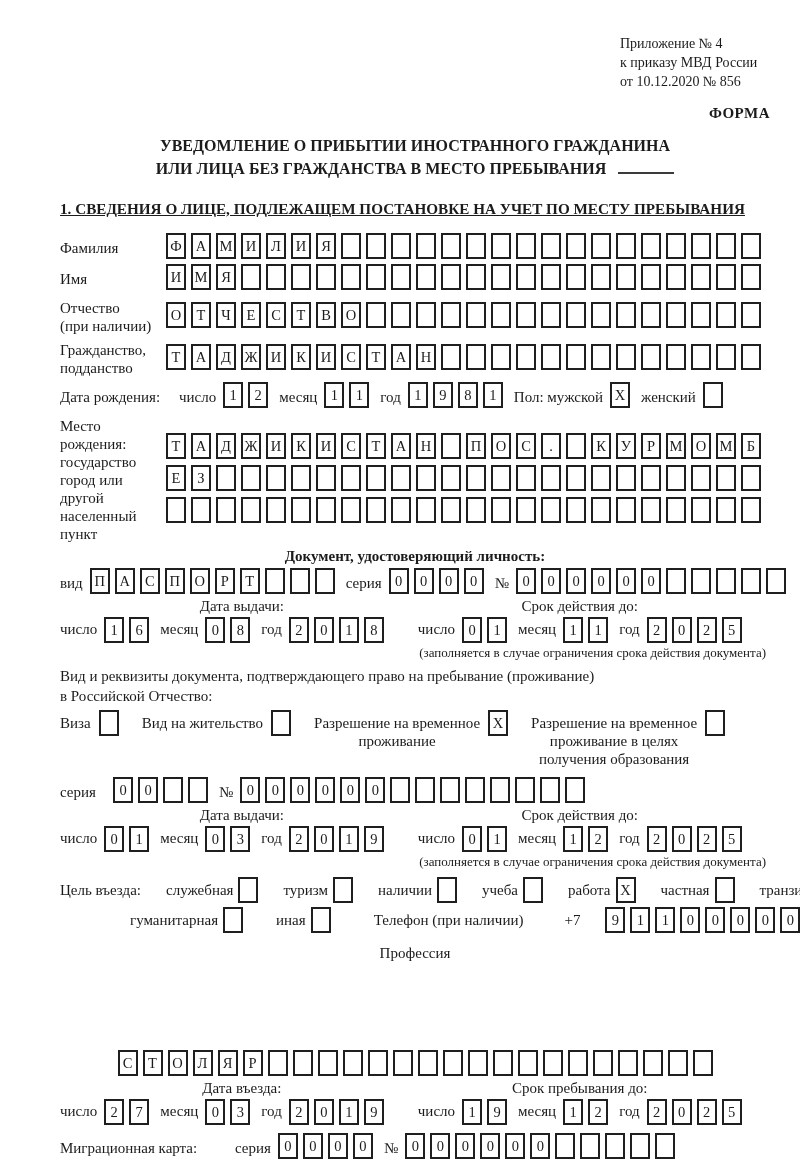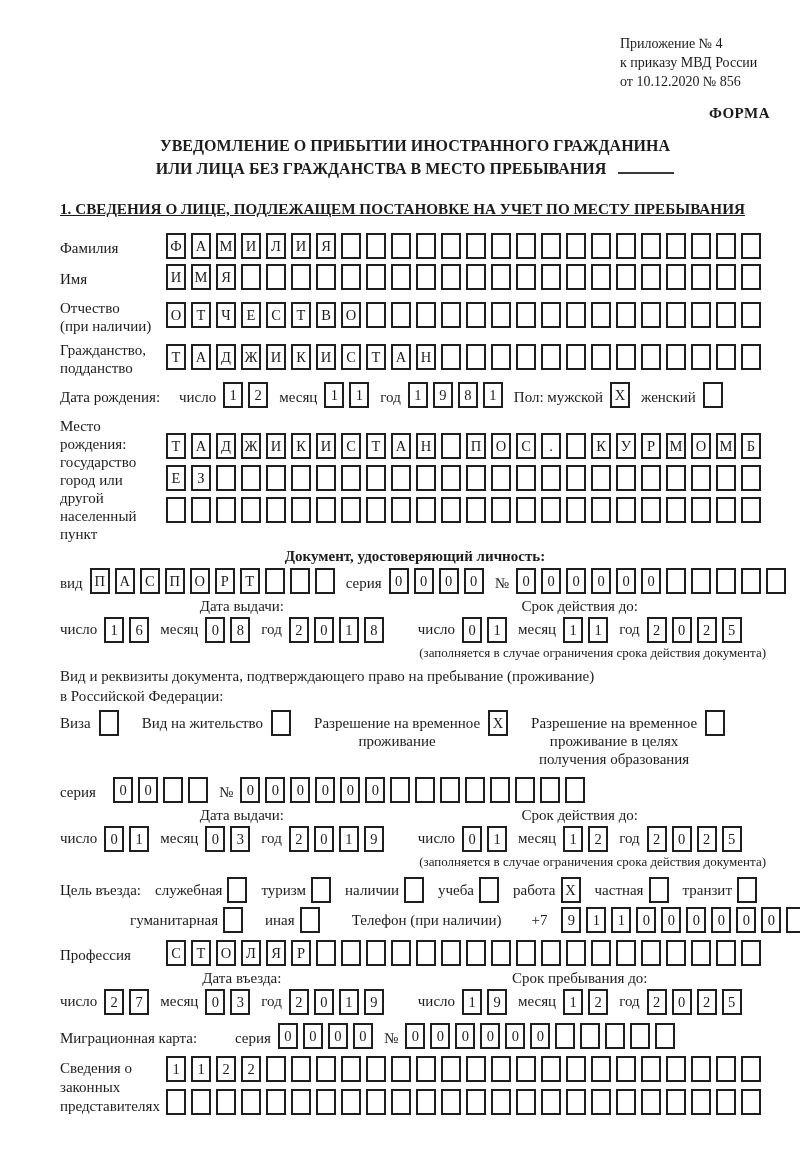--- a/index.html
+++ b/index.html
@@ -31,21 +31,21 @@
   .datehdr{text-align:center;font-size:15px;line-height:18px;margin-bottom:2px;}
   .dateline{display:flex;align-items:flex-start;}
   .note{font-size:13px;text-align:right;margin-top:2px;padding-right:4px;}
 
   .plain{margin-top:6px;line-height:19px;}
   .permits{display:flex;align-items:flex-start;margin-top:4px;gap:9px;}
   .pitem{display:flex;align-items:flex-start;gap:8px;}
   .plabel{line-height:18px;padding-top:4px;white-space:nowrap;}
   .plabel.center{text-align:center;}
 
-  .goal{display:flex;align-items:center;margin-top:7px;gap:14px;flex-wrap:nowrap;}
+  .goal{display:flex;align-items:center;margin-top:7px;gap:25px;flex-wrap:nowrap;}
   .goal .glabel{white-space:nowrap;}
   .gitem{display:flex;align-items:center;gap:5px;}
   .goal2{margin-left:70px;margin-top:4px;}
 
   .repwrap{display:flex;flex-direction:column;gap:7px;}
   .replabel div{line-height:19px;}
 </style>
 </head>
 <body>
 
@@ -387,21 +387,21 @@
             <span class="cell">0</span>
             <span class="cell">2</span>
             <span class="cell">5</span>
           </span>
       </div>
     </div>
   </div>
   <div class="note">(заполняется в случае ограничения срока действия документа)</div>
 
   <div class="plain">Вид и реквизиты документа, подтверждающего право на пребывание (проживание)</div>
-  <div class="plain" style="margin-top:1px;">в Российской Федерации:</div>
+  <div class="plain" style="margin-top:1px;">в Российской Отчество:</div>
 
   <div class="permits">
     <div class="pitem">
       <span class="plabel">Виза</span>
       <span class="cell"></span>
     </div>
     <div class="pitem" style="margin-left:14px;">
       <span class="plabel">Вид на жительство</span>
       <span class="cell"></span>
     </div>
@@ -547,21 +547,21 @@
         <span class="cell">0</span>
         <span class="cell">0</span>
         <span class="cell">0</span>
         <span class="cell">0</span>
         <span class="cell">0</span>
         <span class="cell">0</span>
         <span class="cell"></span>
       </span>
   </div>
 
-  <div class="frow" style="margin-top:7px;">
+  <div class="frow" style="margin-top:7px;flex-direction:column;">
     <div class="flabel">Профессия</div>
     <div class="cells">
         <span class="cell">С</span>
         <span class="cell">Т</span>
         <span class="cell">О</span>
         <span class="cell">Л</span>
         <span class="cell">Я</span>
         <span class="cell">Р</span>
         <span class="cell"></span>
         <span class="cell"></span>

